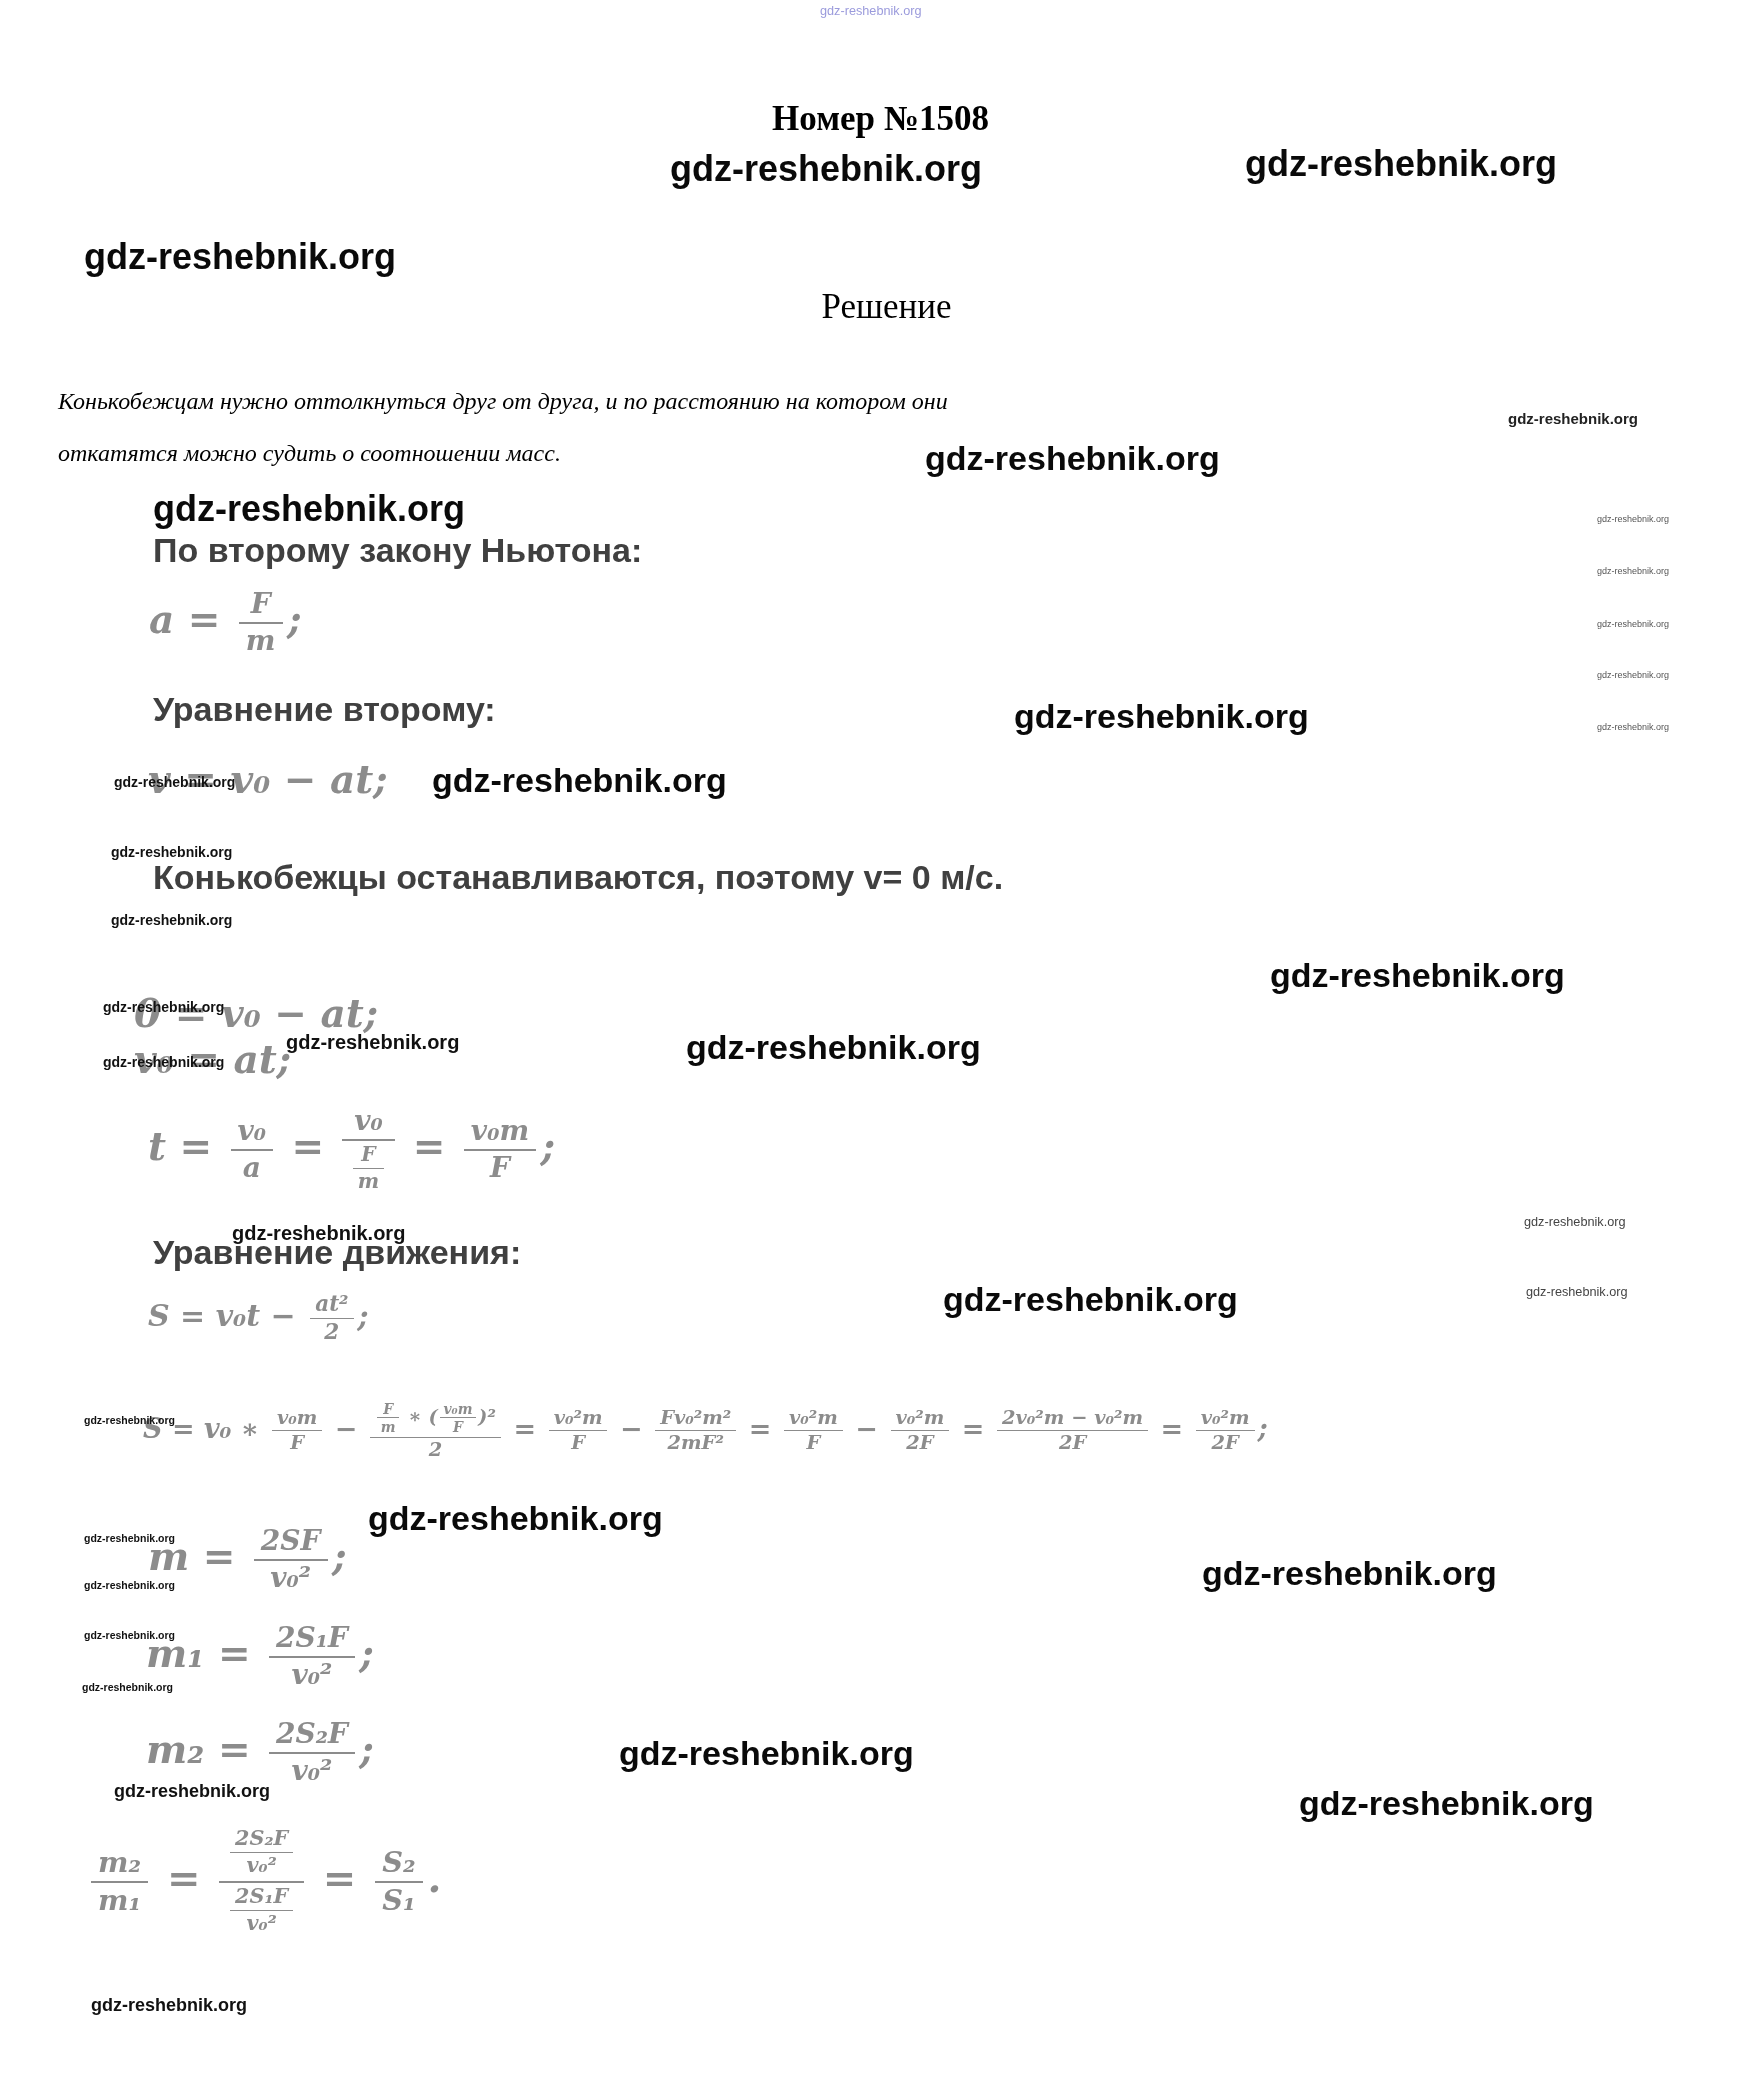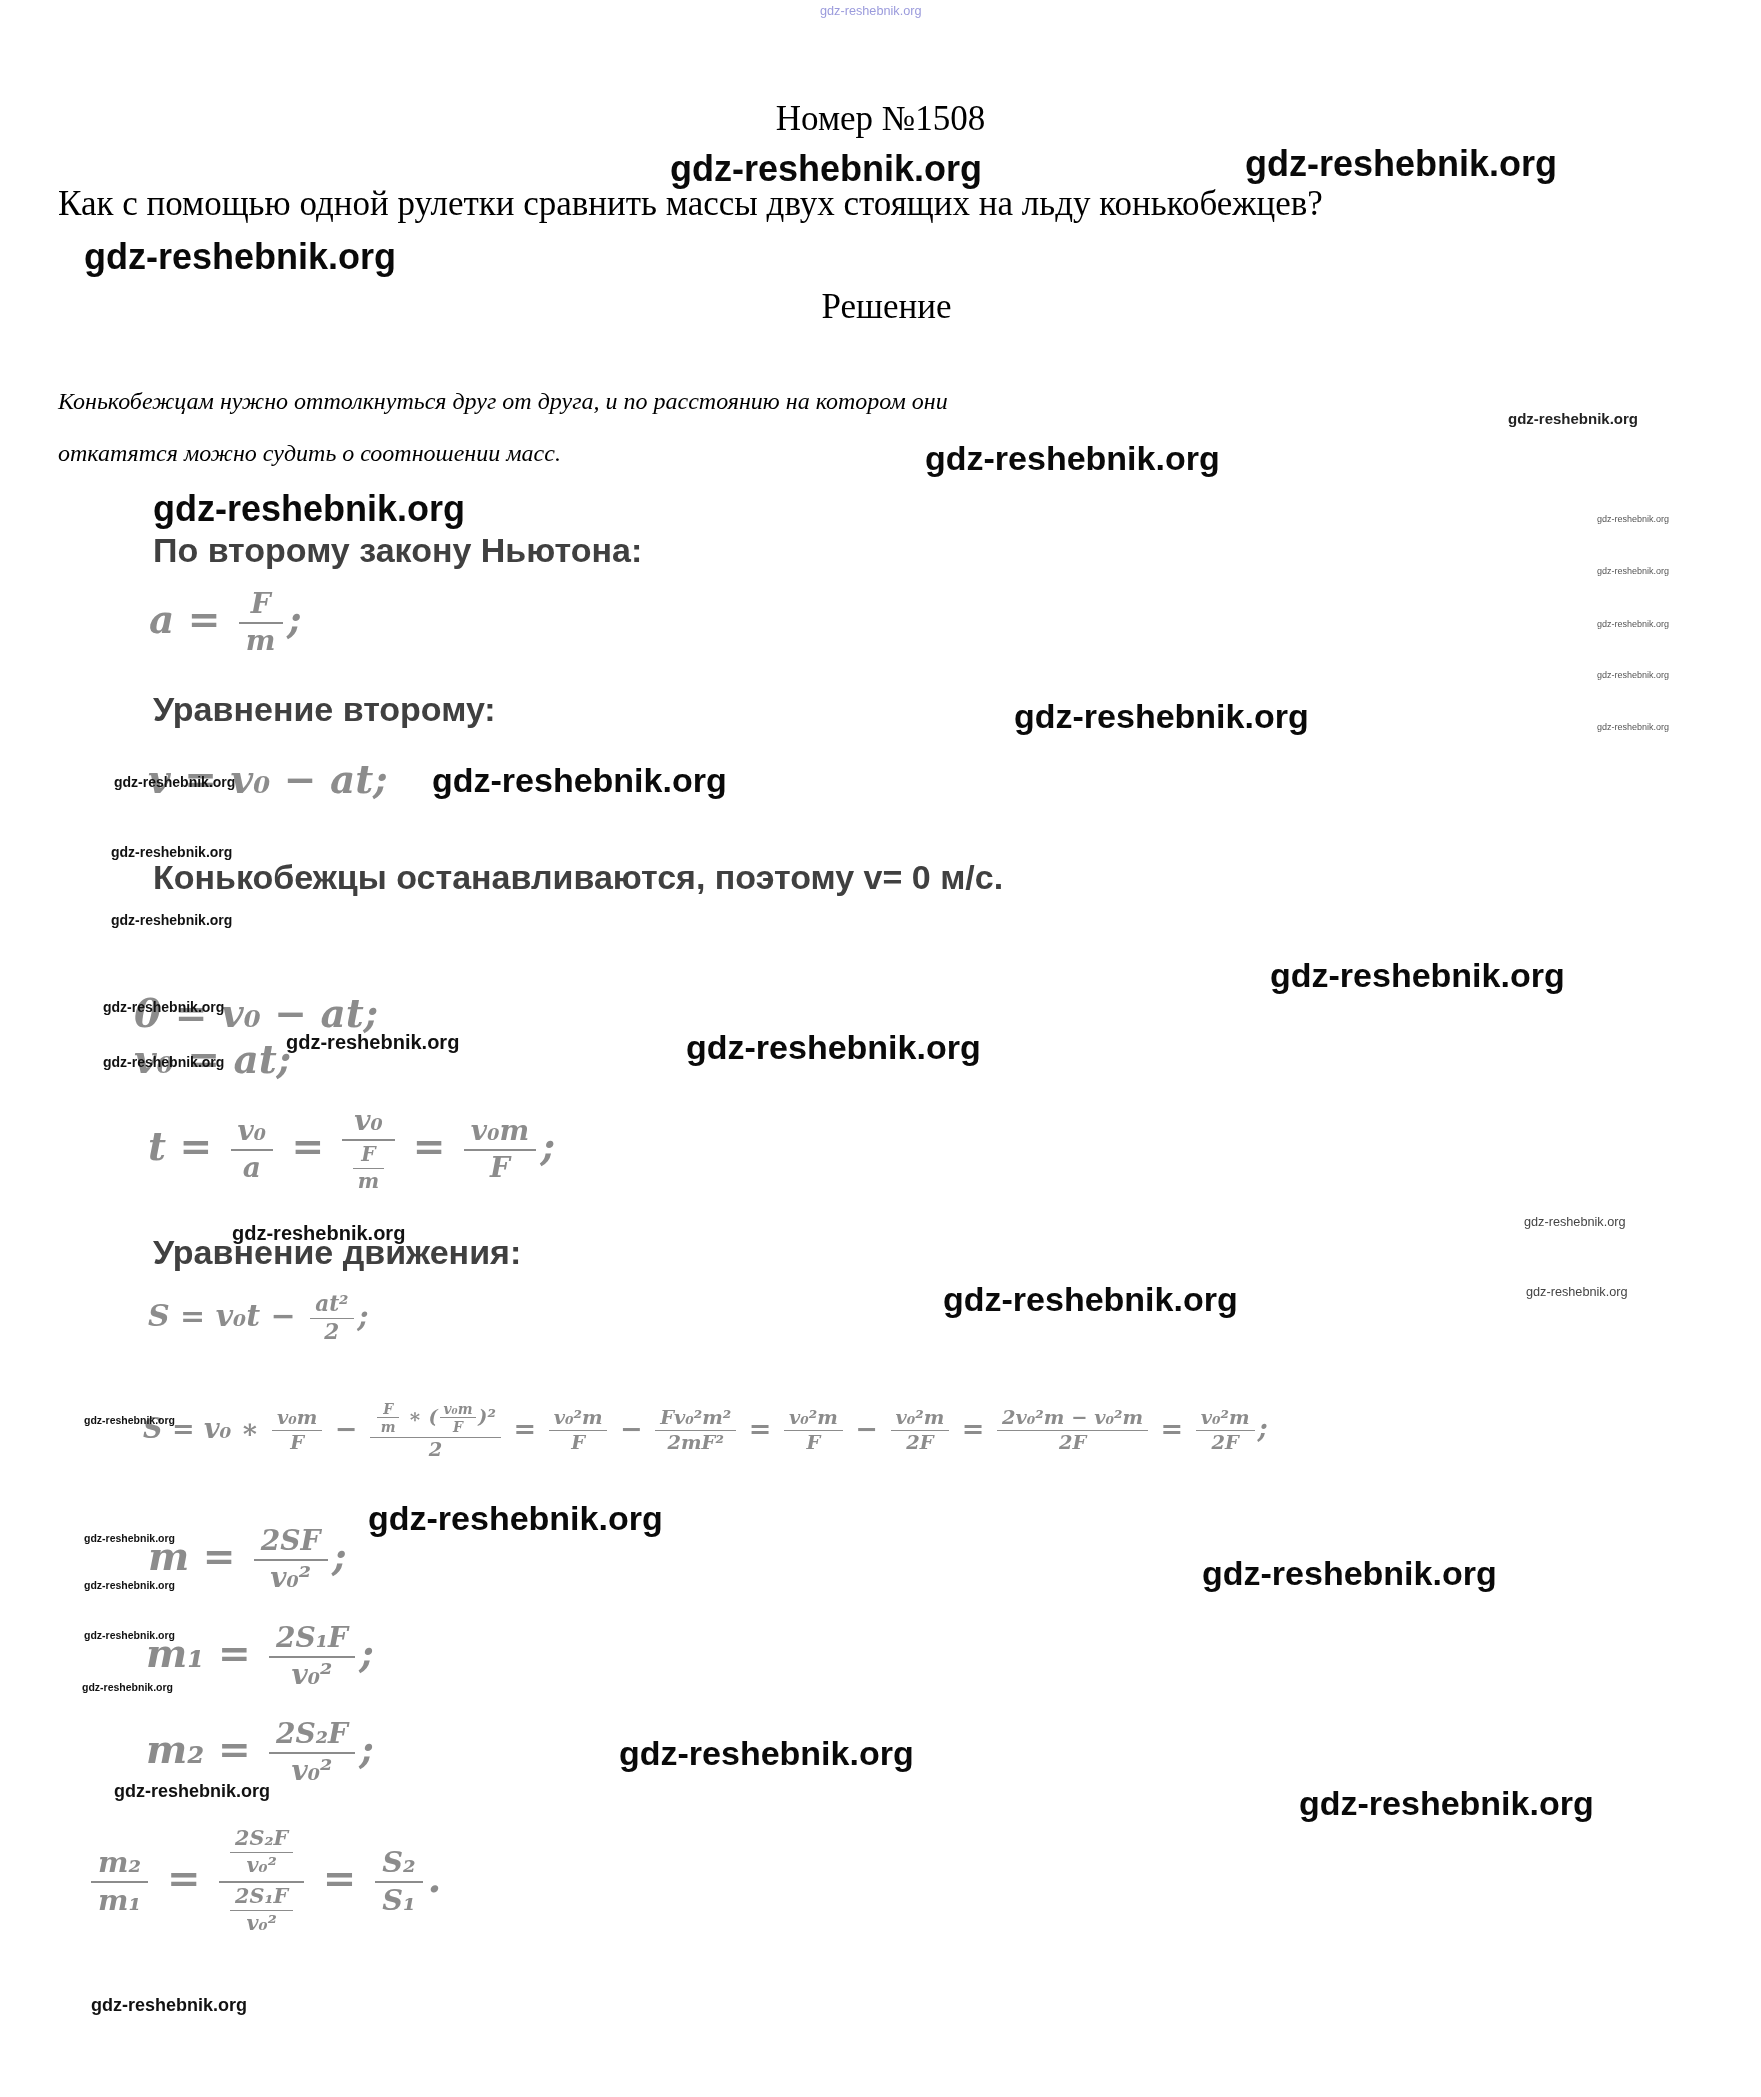--- a/index.html
+++ b/index.html
@@ -7,21 +7,21 @@
   body {
     width:1761px; height:2097px;
     position:relative; overflow:hidden;
     font-family:"Liberation Serif", serif;
     color:#000;
   }
   .page { position:absolute; inset:0; }
 
   .title {
     position:absolute; left:0; right:0; top:99px;
-    text-align:center; font-size:35px; font-weight:400;
+    text-align:center; font-size:35px; font-weight:700;
   }
   .question {
     position:absolute; left:58px; top:184px;
     font-size:35px; white-space:nowrap;
   }
   .solution-heading {
     position:absolute; left:0; right:0; top:287px;
     text-align:center; font-size:35px; font-weight:400;padding-left:12px;
   }
   .intro {
@@ -60,21 +60,20 @@
     white-space:nowrap;
   }
 </style>
 </head>
 <body>
 
 <div class="page">
 
   <h1 class="title">Номер №1508</h1>
 
-  <div class="question">Как с помощью одной рулетки сравнить массы двух стоящих на льду конькобежцев?</div>
 
   <h2 class="solution-heading">Решение</h2>
 
   <div class="intro">
     <div class="intro-line">Конькобежцам нужно оттолкнуться друг от друга, и по расстоянию на котором они</div>
     <div class="intro-line">откатятся можно судить о соотношении масс.</div>
   </div>
 
   <div class="glabel" style="left:153px; top:531px;">По второму закону Ньютона:</div>
   <div class="formula" style="left:149px; top:587px; font-size:39px;">a = <span class="frac"><span class="num">F</span><span class="den">m</span></span>;</div>

